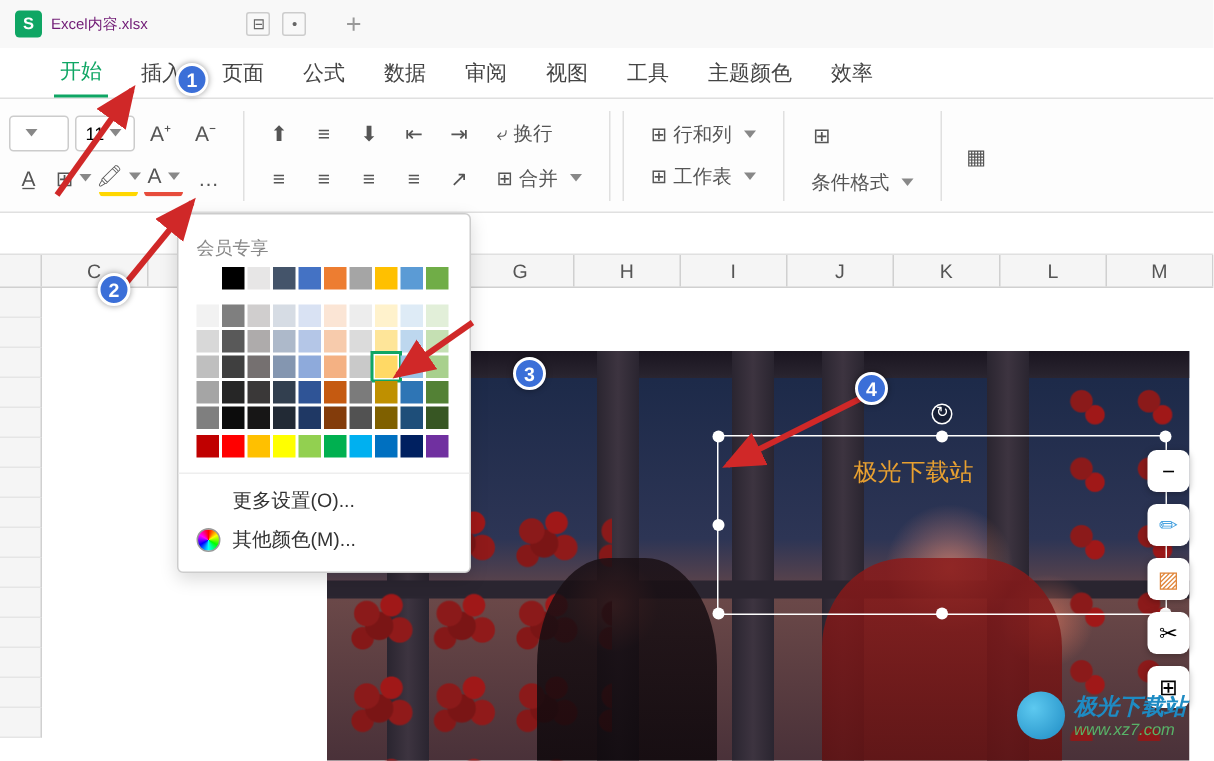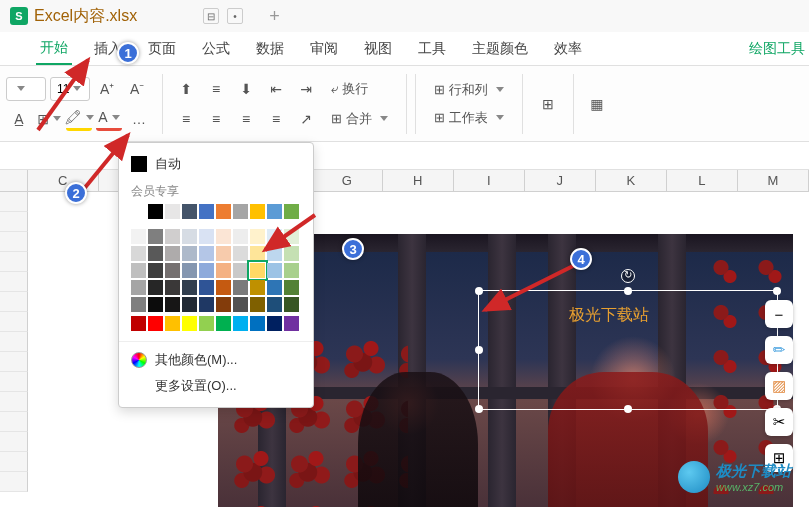--- a/index.html
+++ b/index.html
@@ -1,20 +1,20 @@
 <!DOCTYPE html>
 <html><head>
 <meta charset="utf-8">
 <style>
   * { box-sizing: border-box; margin: 0; padding: 0; font-family: "Microsoft YaHei", sans-serif; }
   body { background: #fff; width: 809px; height: 507px; overflow: hidden; position: relative; }
   
   .titlebar { height: 32px; background: #f8f8f8; display: flex; align-items: center; padding-left: 10px; gap: 6px; }
   .doc-icon { width: 18px; height: 18px; background: #0fa664; border-radius: 3px; color: #fff; display: flex; align-items: center; justify-content: center; font-size: 11px; font-weight: bold; }
-  .doc-title { font-size: 16px; color: #a16207; }
+  .doc-title { font-size: 10px; color: #701a75; }
   .tab-controls { margin-left: 60px; display: flex; gap: 8px; align-items: center; }
   .ctrl-btn { width: 16px; height: 16px; border: 1px solid #ccc; border-radius: 2px; display: flex; align-items: center; justify-content: center; font-size: 10px; color: #666; }
   .new-tab { margin-left: 20px; color: #999; font-size: 18px; }
 
   .menubar { height: 34px; display: flex; align-items: center; gap: 18px; padding-left: 36px; border-bottom: 1px solid #e0e0e0; font-size: 14px; color: #444; }
   .menu-item { padding: 6px 4px; cursor: pointer; position: relative; }
   .menu-item.active { color: #0fa664; border-bottom: 2px solid #0fa664; }
   .menu-item.green { color: #0fa664; }
 
   .ribbon { height: 76px; background: #fdfdfd; border-bottom: 1px solid #e0e0e0; display: flex; align-items: center; padding: 4px 0; }
@@ -99,21 +99,20 @@
   <span class="menu-item">插入</span>
   <span class="menu-item">页面</span>
   <span class="menu-item">公式</span>
   <span class="menu-item">数据</span>
   <span class="menu-item">审阅</span>
   <span class="menu-item">视图</span>
   <span class="menu-item">工具</span>
   <span class="menu-item">主题颜色</span>
   <span class="menu-item">效率</span>
   <span style="flex:1"></span>
-  <span class="menu-item green">绘图工具</span>
 </div>
 
 <div class="ribbon">
   <div class="ribbon-group">
     <div class="rb-row">
       <div class="rb-select" style="min-width:40px">
           <span class="triangle"></span>
         </div>
       <div class="rb-select">
           <span>11</span>
@@ -151,20 +150,24 @@
   </div>
   <div class="ribbon-sep"></div>
   <div class="ribbon-sep"></div>
   <div class="ribbon-group">
     <div class="rb-text-btn">⊞ <span>行和列</span><span class="triangle"></span></div>
     <div class="rb-text-btn">⊞ <span>工作表</span><span class="triangle"></span></div>
   </div>
   <div class="ribbon-sep"></div>
   <div class="ribbon-group">
     <div class="rb-btn" style="width:30px;height:30px">⊞</div>
+    <div class="rb-text-btn">
+        <span>条件格式</span>
+        <span class="triangle"></span>
+      </div>
   </div>
   <div class="ribbon-sep"></div>
   <div class="ribbon-group">
     <div class="rb-btn">▦</div>
   </div>
 </div>
 
 <div class="fx-bar"></div>
 
 <div class="sheet">
@@ -195,24 +198,20 @@
       <div class="row-h"></div>
       <div class="row-h"></div>
       <div class="row-h"></div>
       <div class="row-h"></div>
       <div class="row-h"></div>
       <div class="row-h"></div>
     </div>
 </div>
 
 <div class="color-popup">
-  <div class="popup-row">
-    <div class="auto-sw"></div>
-    <span>自动</span>
-  </div>
   <div class="popup-label">会员专享</div>
   <div class="swatch-grid" id="theme-row1">
       <div class="sw" style="background: rgb(255, 255, 255);"></div>
       <div class="sw" style="background: rgb(0, 0, 0);"></div>
       <div class="sw" style="background: rgb(231, 230, 230);"></div>
       <div class="sw" style="background: rgb(68, 84, 106);"></div>
       <div class="sw" style="background: rgb(68, 114, 196);"></div>
       <div class="sw" style="background: rgb(237, 125, 49);"></div>
       <div class="sw" style="background: rgb(165, 165, 165);"></div>
       <div class="sw" style="background: rgb(255, 192, 0);"></div>
@@ -278,26 +277,26 @@
       <div class="sw" style="background: rgb(255, 192, 0);"></div>
       <div class="sw" style="background: rgb(255, 255, 0);"></div>
       <div class="sw" style="background: rgb(146, 208, 80);"></div>
       <div class="sw" style="background: rgb(0, 176, 80);"></div>
       <div class="sw" style="background: rgb(0, 176, 240);"></div>
       <div class="sw" style="background: rgb(0, 112, 192);"></div>
       <div class="sw" style="background: rgb(0, 32, 96);"></div>
       <div class="sw" style="background: rgb(112, 48, 160);"></div>
     </div>
   <div style="height:6px;border-top:1px solid #eee;margin-top:8px"></div>
+  <div class="popup-row" style="padding-left:36px">
+    <span>更多设置(O)...</span>
+  </div>
   <div class="popup-row">
     <div class="palette-icon"></div>
     <span>其他颜色(M)...</span>
-  </div>
-  <div class="popup-row" style="padding-left:36px">
-    <span>更多设置(O)...</span>
   </div>
 </div>
 
 <div class="canvas-img">
   <div class="sky"></div>
   <div class="beam"></div>
   <div class="pillar" style="left:40px"></div>
   <div class="pillar" style="left:180px"></div>
   <div class="pillar" style="left:270px"></div>
   <div class="pillar" style="left:330px"></div>

